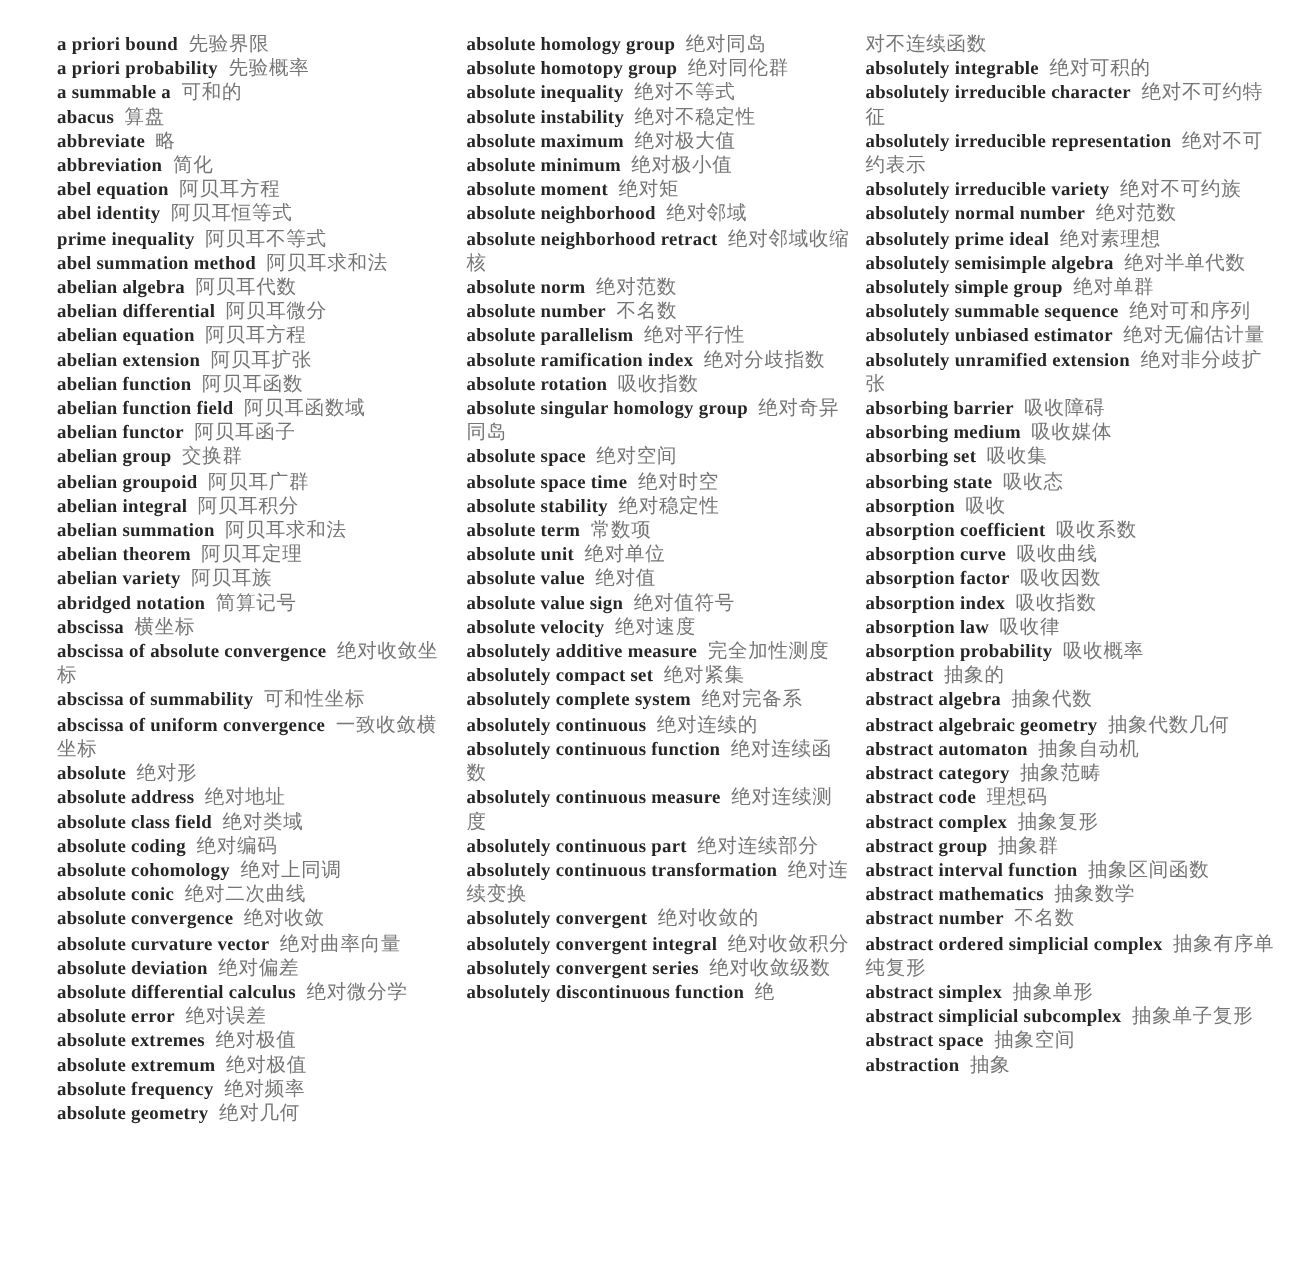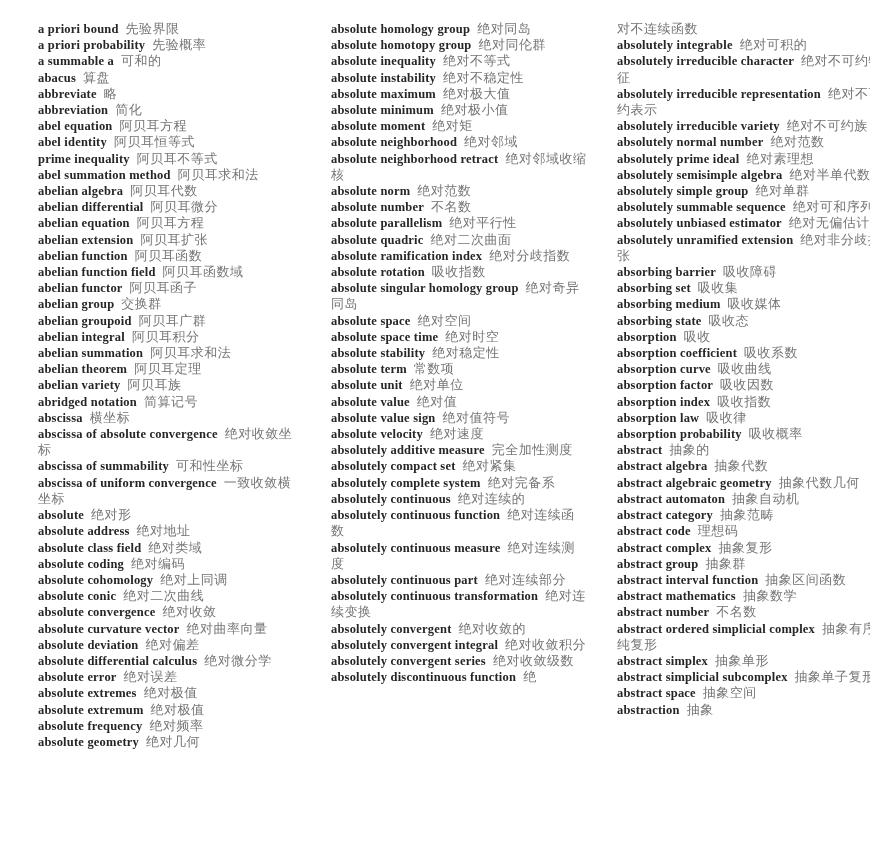--- a/index.html
+++ b/index.html
@@ -15,21 +15,21 @@
   }
   .page {
     width: 870px;
     height: 842px;
     background: #ffffff;
     box-sizing: border-box;
   }
   .columns {
     display: grid;
     grid-template-columns: 263px 256px 276px;
-    column-gap: 30px;
+    column-gap: 10px;
     padding: 21px 0 0 38px;
     box-sizing: border-box;
   }
   .col { min-width: 0; }
   .entry {
     font-size: 12.5px;
     line-height: 16.2px;
     text-align: left;
   }
   .term {
@@ -104,21 +104,20 @@
         <div class="entry"><b class="term">absolute inequality</b><span class="trans">绝对不等式</span></div>
         <div class="entry"><b class="term">absolute instability</b><span class="trans">绝对不稳定性</span></div>
         <div class="entry"><b class="term">absolute maximum</b><span class="trans">绝对极大值</span></div>
         <div class="entry"><b class="term">absolute minimum</b><span class="trans">绝对极小值</span></div>
         <div class="entry"><b class="term">absolute moment</b><span class="trans">绝对矩</span></div>
         <div class="entry"><b class="term">absolute neighborhood</b><span class="trans">绝对邻域</span></div>
         <div class="entry"><b class="term">absolute neighborhood retract</b><span class="trans">绝对邻域收缩核</span></div>
         <div class="entry"><b class="term">absolute norm</b><span class="trans">绝对范数</span></div>
         <div class="entry"><b class="term">absolute number</b><span class="trans">不名数</span></div>
         <div class="entry"><b class="term">absolute parallelism</b><span class="trans">绝对平行性</span></div>
-        <div class="entry"><b class="term">absolute quadric</b><span class="trans">绝对二次曲面</span></div>
         <div class="entry"><b class="term">absolute ramification index</b><span class="trans">绝对分歧指数</span></div>
         <div class="entry"><b class="term">absolute rotation</b><span class="trans">吸收指数</span></div>
         <div class="entry"><b class="term">absolute singular homology group</b><span class="trans">绝对奇异同岛</span></div>
         <div class="entry"><b class="term">absolute space</b><span class="trans">绝对空间</span></div>
         <div class="entry"><b class="term">absolute space time</b><span class="trans">绝对时空</span></div>
         <div class="entry"><b class="term">absolute stability</b><span class="trans">绝对稳定性</span></div>
         <div class="entry"><b class="term">absolute term</b><span class="trans">常数项</span></div>
         <div class="entry"><b class="term">absolute unit</b><span class="trans">绝对单位</span></div>
         <div class="entry"><b class="term">absolute value</b><span class="trans">绝对值</span></div>
         <div class="entry"><b class="term">absolute value sign</b><span class="trans">绝对值符号</span></div>
@@ -143,22 +142,22 @@
         <div class="entry"><b class="term">absolutely irreducible representation</b><span class="trans">绝对不可约表示</span></div>
         <div class="entry"><b class="term">absolutely irreducible variety</b><span class="trans">绝对不可约族</span></div>
         <div class="entry"><b class="term">absolutely normal number</b><span class="trans">绝对范数</span></div>
         <div class="entry"><b class="term">absolutely prime ideal</b><span class="trans">绝对素理想</span></div>
         <div class="entry"><b class="term">absolutely semisimple algebra</b><span class="trans">绝对半单代数</span></div>
         <div class="entry"><b class="term">absolutely simple group</b><span class="trans">绝对单群</span></div>
         <div class="entry"><b class="term">absolutely summable sequence</b><span class="trans">绝对可和序列</span></div>
         <div class="entry"><b class="term">absolutely unbiased estimator</b><span class="trans">绝对无偏估计量</span></div>
         <div class="entry"><b class="term">absolutely unramified extension</b><span class="trans">绝对非分歧扩张</span></div>
         <div class="entry"><b class="term">absorbing barrier</b><span class="trans">吸收障碍</span></div>
+        <div class="entry"><b class="term">absorbing medium</b><span class="trans">吸收媒体</span></div>
         <div class="entry"><b class="term">absorbing set</b><span class="trans">吸收集</span></div>
-        <div class="entry"><b class="term">absorbing medium</b><span class="trans">吸收媒体</span></div>
         <div class="entry"><b class="term">absorbing state</b><span class="trans">吸收态</span></div>
         <div class="entry"><b class="term">absorption</b><span class="trans">吸收</span></div>
         <div class="entry"><b class="term">absorption coefficient</b><span class="trans">吸收系数</span></div>
         <div class="entry"><b class="term">absorption curve</b><span class="trans">吸收曲线</span></div>
         <div class="entry"><b class="term">absorption factor</b><span class="trans">吸收因数</span></div>
         <div class="entry"><b class="term">absorption index</b><span class="trans">吸收指数</span></div>
         <div class="entry"><b class="term">absorption law</b><span class="trans">吸收律</span></div>
         <div class="entry"><b class="term">absorption probability</b><span class="trans">吸收概率</span></div>
         <div class="entry"><b class="term">abstract</b><span class="trans">抽象的</span></div>
         <div class="entry"><b class="term">abstract algebra</b><span class="trans">抽象代数</span></div>

